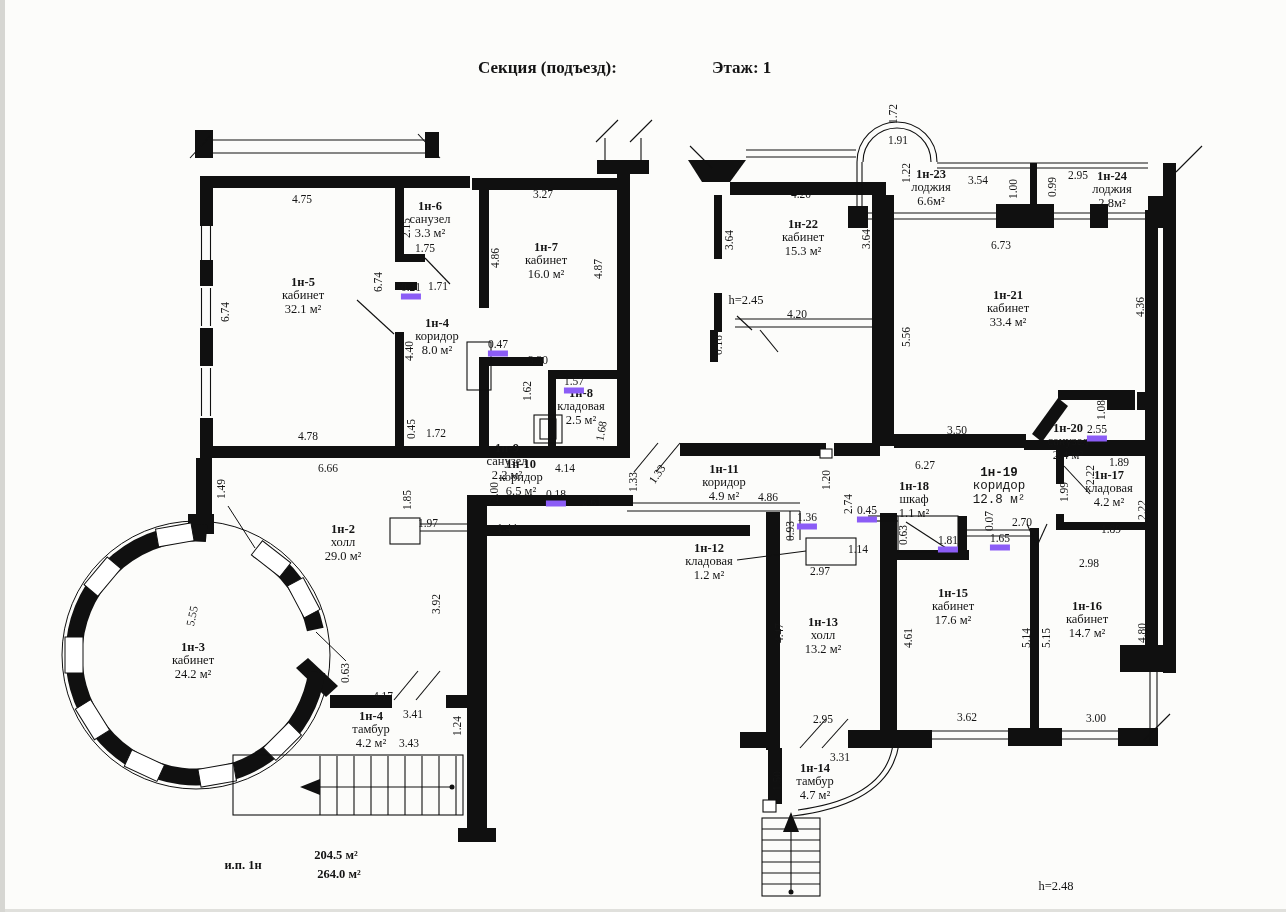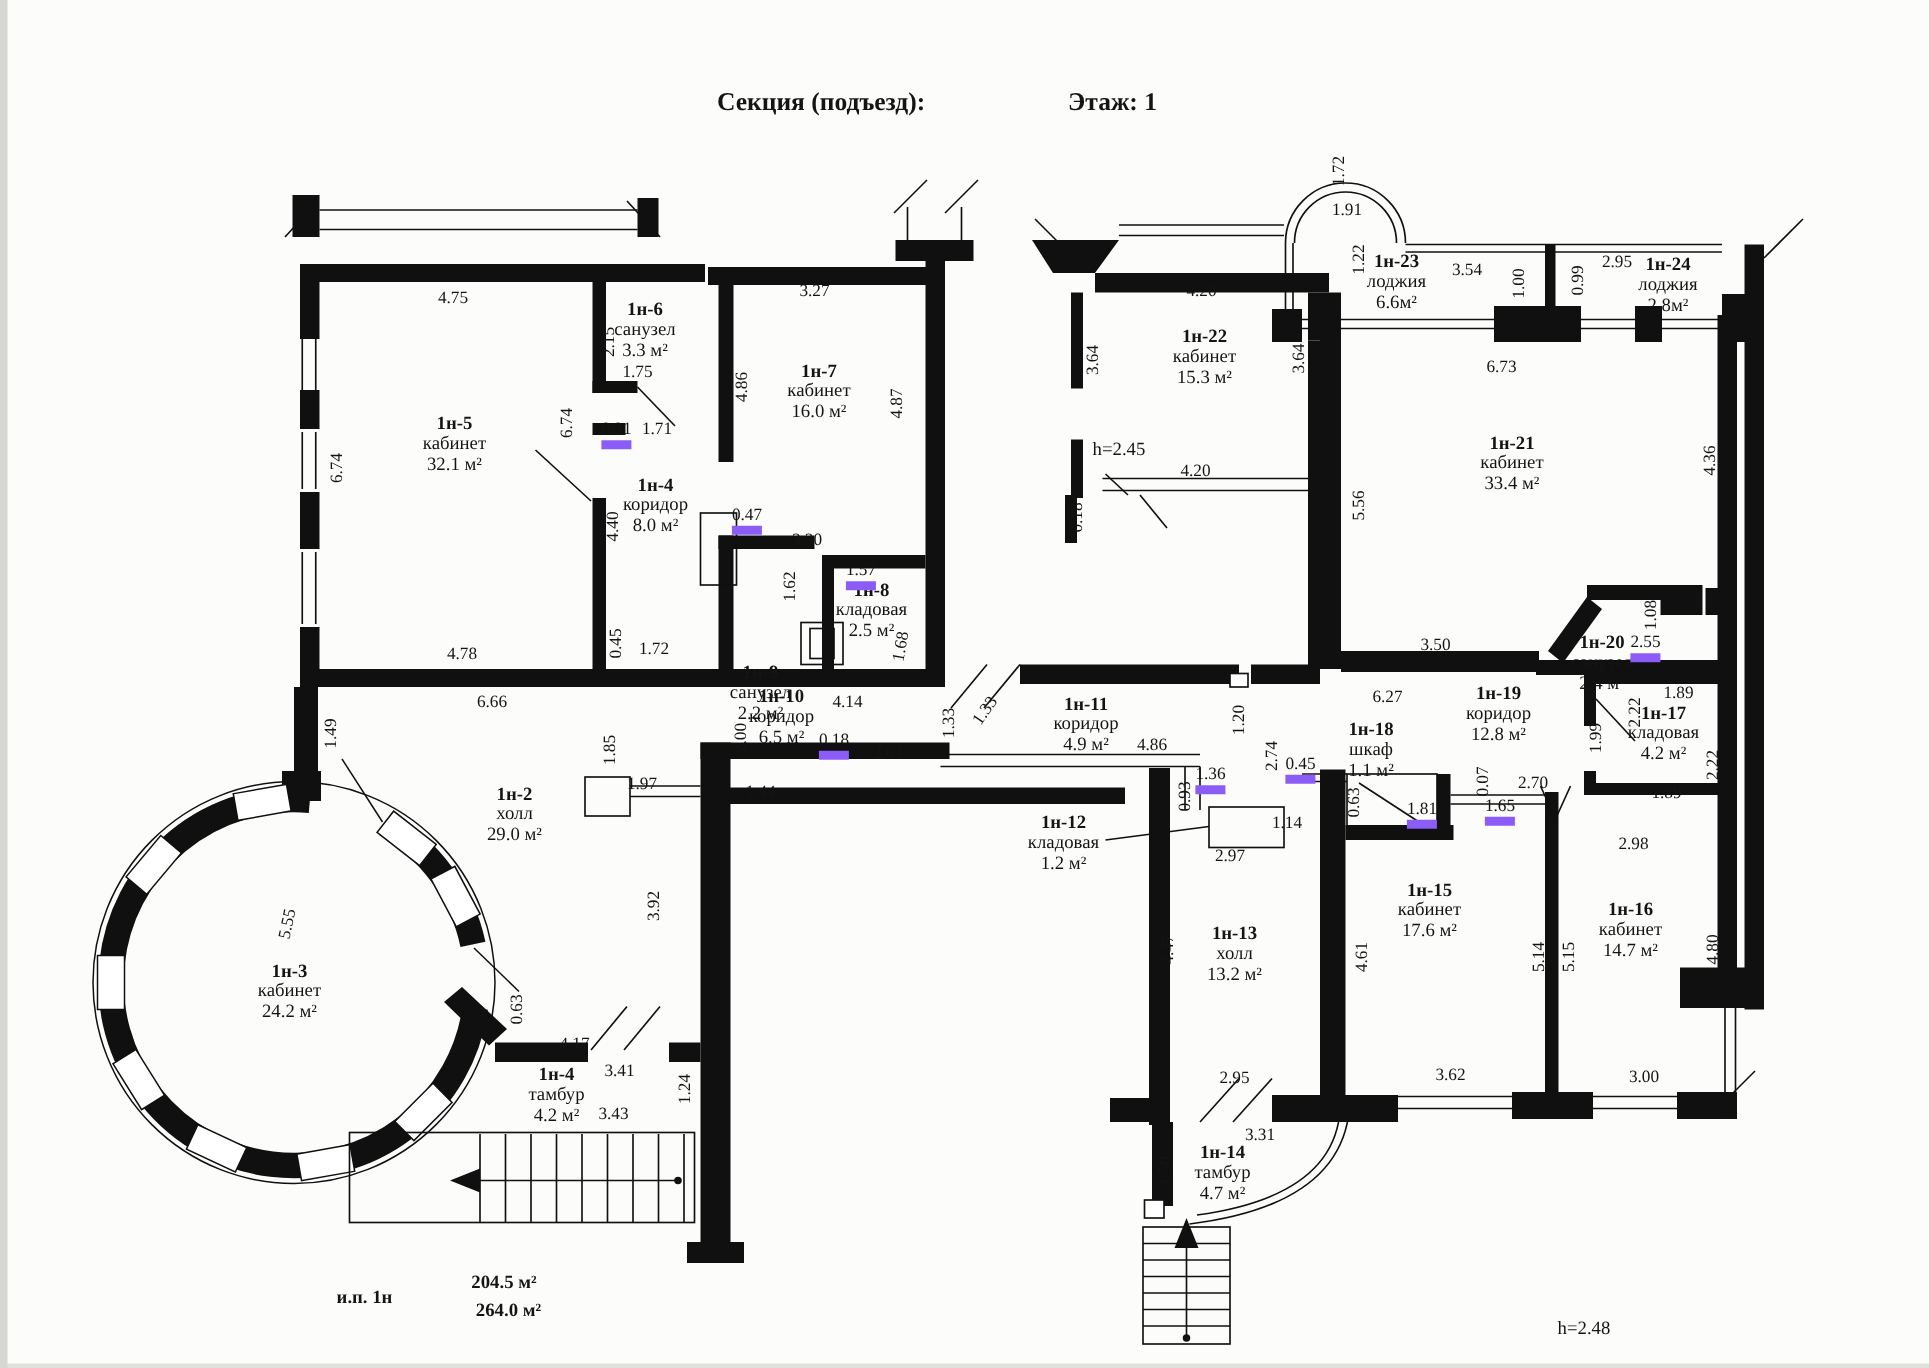--- a/index.html
+++ b/index.html
@@ -327,21 +327,21 @@
       <div class="room-label" style="left: 1109px; top: 489px;">
         <div class="rid">1н-17</div>
         <div class="rname">кладовая</div>
         <div class="rarea">4.2 м²</div>
       </div>
       <div class="room-label" style="left: 914px; top: 500px;">
         <div class="rid">1н-18</div>
         <div class="rname">шкаф</div>
         <div class="rarea">1.1 м²</div>
       </div>
-      <div class="room-label" style="left: 999px; top: 476px;">
+      <div class="room-label" style="left: 999px; top: 487px; font-family: Liberation Mono, monospace;">
         <div class="rid">1н-19</div>
         <div class="rname">коридор</div>
         <div class="rarea">12.8 м²</div>
       </div>
       <div class="room-label" style="left: 1068px; top: 413px; margin-top: 29px;">
         <div class="rid">1н-20</div>
         <div class="rname">санузел</div>
         <div class="rarea">2.4 м²</div>
       </div>
       <div class="room-label" style="left: 1008px; top: 309px;">

